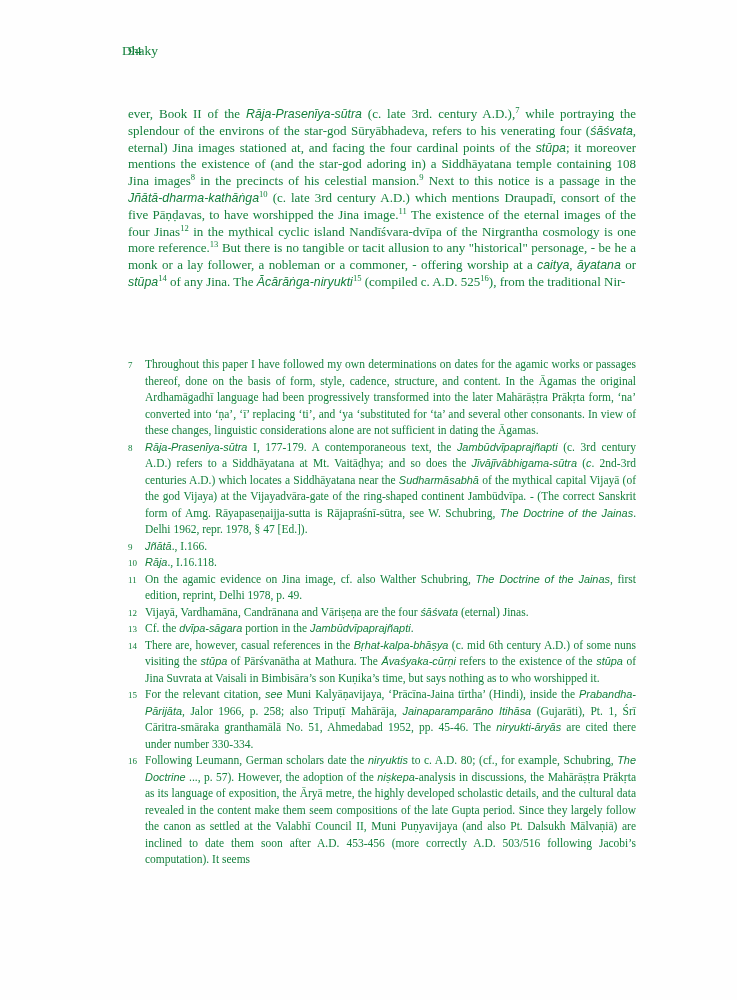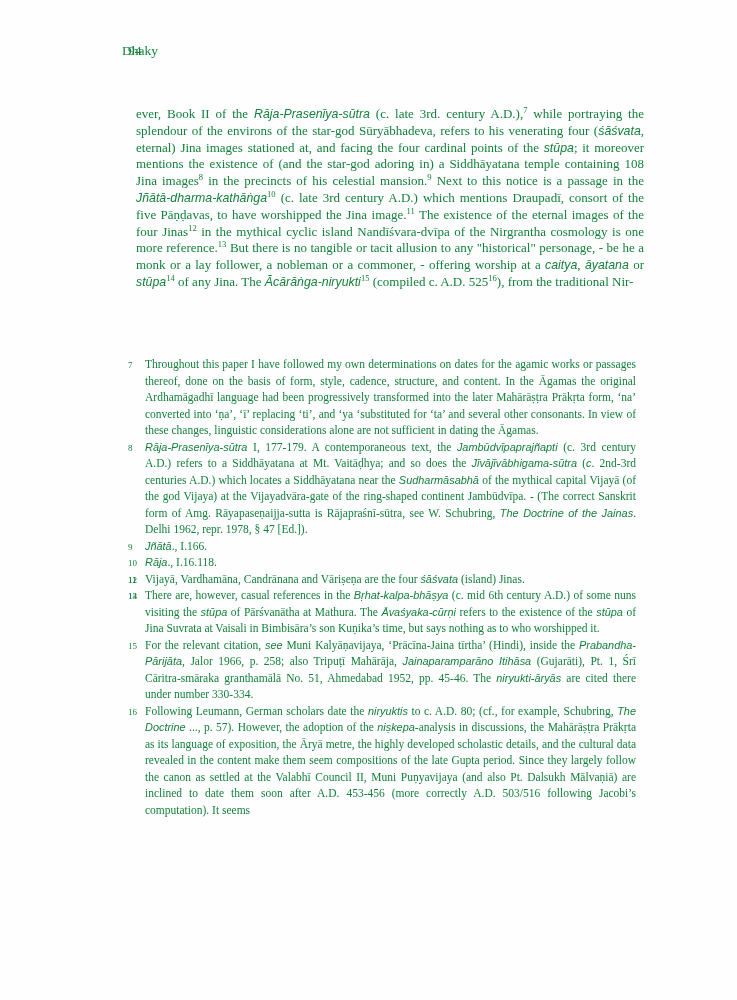--- a/index.html
+++ b/index.html
@@ -30,21 +30,21 @@
     left: 0;
     top: 0;
   }
   .running-title {
     display: block;
     
     transform: translateX(-6px);
   }
   .body-text {
     position: absolute;
-    left: 136px;
+    left: 128px;
     top: 106px;
     width: 508px;
     font-size: 13px;
     line-height: 16.8px;
     text-align: justify;
   }
   .footnotes {
     position: absolute;
     left: 128px;
     top: 356px;
@@ -84,21 +84,21 @@
     <span class="running-title">Dhaky</span>
   </div>
 
   <div class="body-text"><span>ever, Book II of the </span><span class="it">Rāja-Prasenīya-sūtra</span><span> (c. late 3rd. century A.D.),</span><sup class="fn-ref">7</sup><span> while portraying the splendour of the environs of the star-god Sūryābhadeva, refers to his venerating four (</span><span class="it">śāśvata</span><span>, eternal) Jina images stationed at, and facing the four cardinal points of the </span><span class="it">stūpa</span><span>; it moreover mentions the existence of (and the star-god adoring in) a Siddhāyatana temple containing 108 Jina images</span><sup class="fn-ref">8</sup><span> in the precincts of his celestial mansion.</span><sup class="fn-ref">9</sup><span> Next to this notice is a passage in the </span><span class="it">Jñātā-dharma-kathāṅga</span><sup class="fn-ref">10</sup><span> (c. late 3rd century A.D.) which mentions Draupadī, consort of the five Pāṇḍavas, to have worshipped the Jina image.</span><sup class="fn-ref">11</sup><span> The existence of the eternal images of the four Jinas</span><sup class="fn-ref">12</sup><span> in the mythical cyclic island Nandīśvara-dvīpa of the Nirgrantha cosmology is one more reference.</span><sup class="fn-ref">13</sup><span> But there is no tangible or tacit allusion to any "historical" personage, - be he a monk or a lay follower, a nobleman or a commoner, - offering worship at a </span><span class="it">caitya</span><span>, </span><span class="it">āyatana</span><span> or </span><span class="it">stūpa</span><sup class="fn-ref">14</sup><span> of any Jina. The </span><span class="it">Ācārāṅga-niryukti</span><sup class="fn-ref">15</sup><span> (compiled c. A.D. 525</span><sup class="fn-ref">16</sup><span>), from the traditional Nir-</span></div>
 
   <div class="footnotes">
       <div class="fn"><span class="fn-num">7</span><span><span>Throughout this paper I have followed my own determinations on dates for the agamic works or passages thereof, done on the basis of form, style, cadence, structure, and content. In the Āgamas the original Ardhamāgadhī language had been progressively transformed into the later Mahārāṣṭra Prākṛta form, ‘na’ converted into ‘ṇa’, ‘ī’ replacing ‘ti’, and ‘ya ‘substituted for ‘ta’ and several other consonants. In view of these changes, linguistic considerations alone are not sufficient in dating the Āgamas.</span></span></div>
       <div class="fn"><span class="fn-num">8</span><span><span class="it">Rāja-Prasenīya-sūtra</span><span> I, 177-179. A contemporaneous text, the </span><span class="it">Jambūdvīpaprajñapti</span><span> (c. 3rd century A.D.) refers to a Siddhāyatana at Mt. Vaitāḍhya; and so does the </span><span class="it">Jīvājīvābhigama-sūtra</span><span> (</span><span class="it">c</span><span>. 2nd-3rd centuries A.D.) which locates a Siddhāyatana near the </span><span class="it">Sudharmāsabhā</span><span> of the mythical capital Vijayā (of the god Vijaya) at the Vijayadvāra-gate of the ring-shaped continent Jambūdvīpa. - (The correct Sanskrit form of Amg. Rāyapaseṇaijja-sutta is Rājapraśnī-sūtra, see W. Schubring, </span><span class="it">The Doctrine of the Jainas</span><span>. Delhi 1962, repr. 1978, § 47 [Ed.]).</span></span></div>
       <div class="fn"><span class="fn-num">9</span><span><span class="it">Jñātā</span><span>., I.166.</span></span></div>
       <div class="fn"><span class="fn-num">10</span><span><span class="it">Rāja</span><span>., I.16.118.</span></span></div>
-      <div class="fn"><span class="fn-num">11</span></div>
-      <div class="fn"><span class="fn-num">12</span><span><span>Vijayā, Vardhamāna, Candrānana and Vāriṣeṇa are the four </span><span class="it">śāśvata</span><span> (island) Jinas.</span></span></div>
-      <div class="fn"><span class="fn-num">13</span></div>
+      <div class="fn"><span class="fn-num">11</span><span><span>On the agamic evidence on Jina image, cf. also Walther Schubring, </span><span class="it">The Doctrine of the Jainas</span><span>, first edition, reprint, Delhi 1978, p. 49.</span></span></div>
+      <div class="fn"><span class="fn-num">12</span><span><span>Vijayā, Vardhamāna, Candrānana and Vāriṣeṇa are the four </span><span class="it">śāśvata</span><span> (eternal) Jinas.</span></span></div>
+      <div class="fn"><span class="fn-num">13</span><span><span>Cf. the </span><span class="it">dvīpa-sāgara</span><span> portion in the </span><span class="it">Jambūdvīpaprajñapti</span><span>.</span></span></div>
       <div class="fn"><span class="fn-num">14</span><span><span>There are, however, casual references in the </span><span class="it">Bṛhat-kalpa-bhāṣya</span><span> (c. mid 6th century A.D.) of some nuns visiting the </span><span class="it">stūpa</span><span> of Pārśvanātha at Mathura. The </span><span class="it">Āvaśyaka-cūrṇi</span><span> refers to the existence of the </span><span class="it">stūpa</span><span> of Jina Suvrata at Vaisali in Bimbisāra’s son Kuṇika’s time, but says nothing as to who worshipped it.</span></span></div>
       <div class="fn"><span class="fn-num">15</span><span><span>For the relevant citation, </span><span class="it">see</span><span> Muni Kalyāṇavijaya, ‘Prācīna-Jaina tīrtha’ (Hindi), inside the </span><span class="it">Prabandha-Pārijāta</span><span>, Jalor 1966, p. 258; also Tripuṭī Mahārāja, </span><span class="it">Jainaparamparāno Itihāsa</span><span> (Gujarāti), Pt. 1, Śrī Cāritra-smāraka granthamālā No. 51, Ahmedabad 1952, pp. 45-46. The </span><span class="it">niryukti-āryās</span><span> are cited there under number 330-334.</span></span></div>
       <div class="fn"><span class="fn-num">16</span><span><span>Following Leumann, German scholars date the </span><span class="it">niryuktis</span><span> to c. A.D. 80; (cf., for example, Schubring, </span><span class="it">The Doctrine</span><span> ..., p. 57). However, the adoption of the </span><span class="it">niṣkepa</span><span>-analysis in discussions, the Mahārāṣṭra Prākṛta as its language of exposition, the Āryā metre, the highly developed scholastic details, and the cultural data revealed in the content make them seem compositions of the late Gupta period. Since they largely follow the canon as settled at the Valabhī Council II, Muni Puṇyavijaya (and also Pt. Dalsukh Mālvaṇiā) are inclined to date them soon after A.D. 453-456 (more correctly A.D. 503/516 following Jacobi’s computation). It seems</span></span></div>
     </div>
 
 </div>
 
 </body></html>

